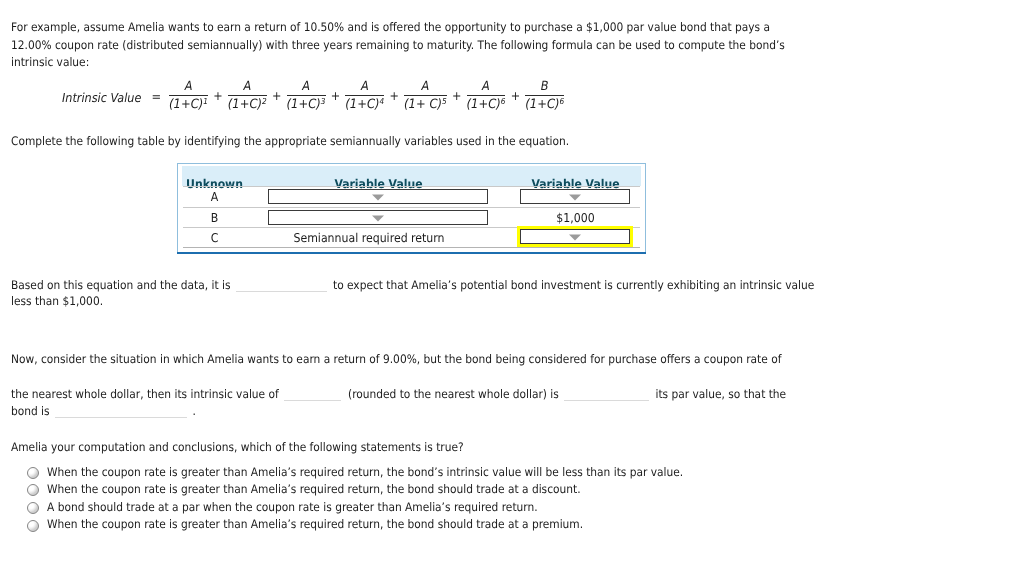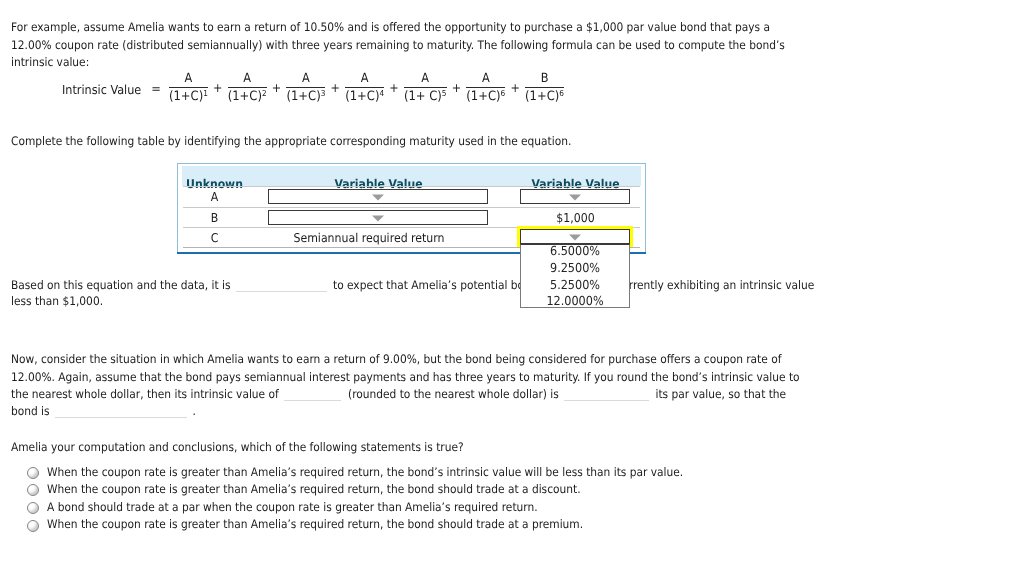--- a/index.html
+++ b/index.html
@@ -6,22 +6,22 @@
   html,body{margin:0;padding:0;}
   body{width:1024px;height:563px;background:#ffffff;
        font-family:"DejaVu Sans",sans-serif;font-stretch:condensed;
        font-size:11.82px;color:#1b1b1b;overflow:hidden;
        -webkit-font-smoothing:antialiased;text-rendering:geometricPrecision;}
   *{-webkit-font-smoothing:antialiased;}
   .page{position:relative;width:952px;height:563px;}
   .ln{position:absolute;white-space:nowrap;line-height:14px;}
 
   
-  #formula{position:absolute;left:62px;top:72px;display:flex;align-items:center;
-           font-size:12.3px;color:#1c1c1c;}
+  #formula{position:absolute;left:62px;top:80px;display:flex;align-items:center;
+           font-size:12.3px;color:#1c1c1c;font-style:italic;}
   #formula .lbl{margin-right:10px;position:relative;top:1.6px;font-size:12.5px;}
   #formula .eq{margin-right:8px;font-size:12.8px;position:relative;top:1.8px;}
   .frac{display:inline-flex;flex-direction:column;align-items:center;line-height:1;}
   .frac .num{font-size:12.6px;height:11px;line-height:11px;padding-bottom:4px;}
   .frac .bar{height:1.2px;background:#2b2b2b;width:100%;}
   .frac .den{font-size:12.9px;height:13px;line-height:13px;padding-top:2px;white-space:nowrap;}
   .frac .den sup{font-size:8.2px;vertical-align:baseline;position:relative;top:-4.5px;line-height:0;}
   .op{margin:0 5.2px;font-size:12.5px;color:#1c1c1c;position:relative;top:-0.4px;}
 
   
@@ -108,21 +108,21 @@
         <span class="bar"></span>
         <span class="den"><span>(1+C)</span><sup>6</sup></span>
       </span>
       <span class="op">+</span>
       <span class="frac">
         <span class="num">B</span>
         <span class="bar"></span>
         <span class="den"><span>(1+C)</span><sup>6</sup></span>
       </span>
     </div>
-<div class="ln" style="left:11px;top:134px">Complete the following table by identifying the appropriate corresponding maturity used in the equation.</div>
+<div class="ln" style="left:11px;top:134px">Complete the following table by identifying the appropriate semiannually variables used in the equation.</div>
 <div id="vtable">
       <div class="frame"></div>
       <div class="botline"></div>
       <div class="hdr"></div>
       <div class="hdrtxt" style="left:-42.5px;width:160px">Unknown</div>
       <div class="hdrtxt" style="left:121.5px;width:160px">Variable Value</div>
       <div class="hdrtxt" style="left:318.5px;width:160px">Variable Value</div>
       <div class="rule" style="top:23.0px"></div>
       <div class="rule" style="top:44.0px"></div>
       <div class="rule" style="top:64.3px"></div>
@@ -140,32 +140,25 @@
         <span class="tri"></span>
       </div>
       <div class="celltxt" style="left:338.5px;top:48.5px;width:120px">$1,000</div>
       <div class="celltxt" style="left:92px;top:69px;width:200px">Semiannual required return</div>
     </div>
 <div id="openSel">
       <div class="inner">
         <span class="tri"></span>
       </div>
     </div>
-<div id="dropList">
-      <div class="opt" style="top:-0.5px">6.5000%</div>
-      <div class="opt" style="top:16.3px">9.2500%</div>
-      <div class="opt" style="top:33.0px">5.2500%</div>
-      <div class="opt" style="top:49.3px">12.0000%</div>
-    </div>
 <div class="ln" style="left:11px;top:278px">Based on this equation and the data, it is</div>
 <div class="blank" style="position:absolute;left:236px;top:291.3px;width:91px"></div>
 <div class="ln" style="left:333px;top:278px">to expect that Amelia’s potential bond investment is currently exhibiting an intrinsic value</div>
 <div class="ln" style="left:11px;top:294.3px">less than $1,000.</div>
 <div class="ln" style="left:11px;top:352px">Now, consider the situation in which Amelia wants to earn a return of 9.00%, but the bond being considered for purchase offers a coupon rate of</div>
-<div class="ln" style="left:11px;top:369.5px">12.00%. Again, assume that the bond pays semiannual interest payments and has three years to maturity. If you round the bond’s intrinsic value to</div>
 <div class="ln" style="left:11px;top:386.8px">the nearest whole dollar, then its intrinsic value of</div>
 <div class="blank" style="position:absolute;left:284px;top:400.4px;width:57px"></div>
 <div class="ln" style="left:348px;top:386.8px">(rounded to the nearest whole dollar) is</div>
 <div class="blank" style="position:absolute;left:564px;top:400.4px;width:85px"></div>
 <div class="ln" style="left:655.5px;top:386.8px">its par value, so that the</div>
 <div class="ln" style="left:11px;top:403.8px">bond is</div>
 <div class="blank" style="position:absolute;left:54.5px;top:417.4px;width:132px"></div>
 <div class="ln" style="left:192.5px;top:403.8px">.</div>
 <div class="ln" style="left:11px;top:440px">Amelia your computation and conclusions, which of the following statements is true?</div>
 <div class="radio" style="left:27px;top:466.8px"></div>

